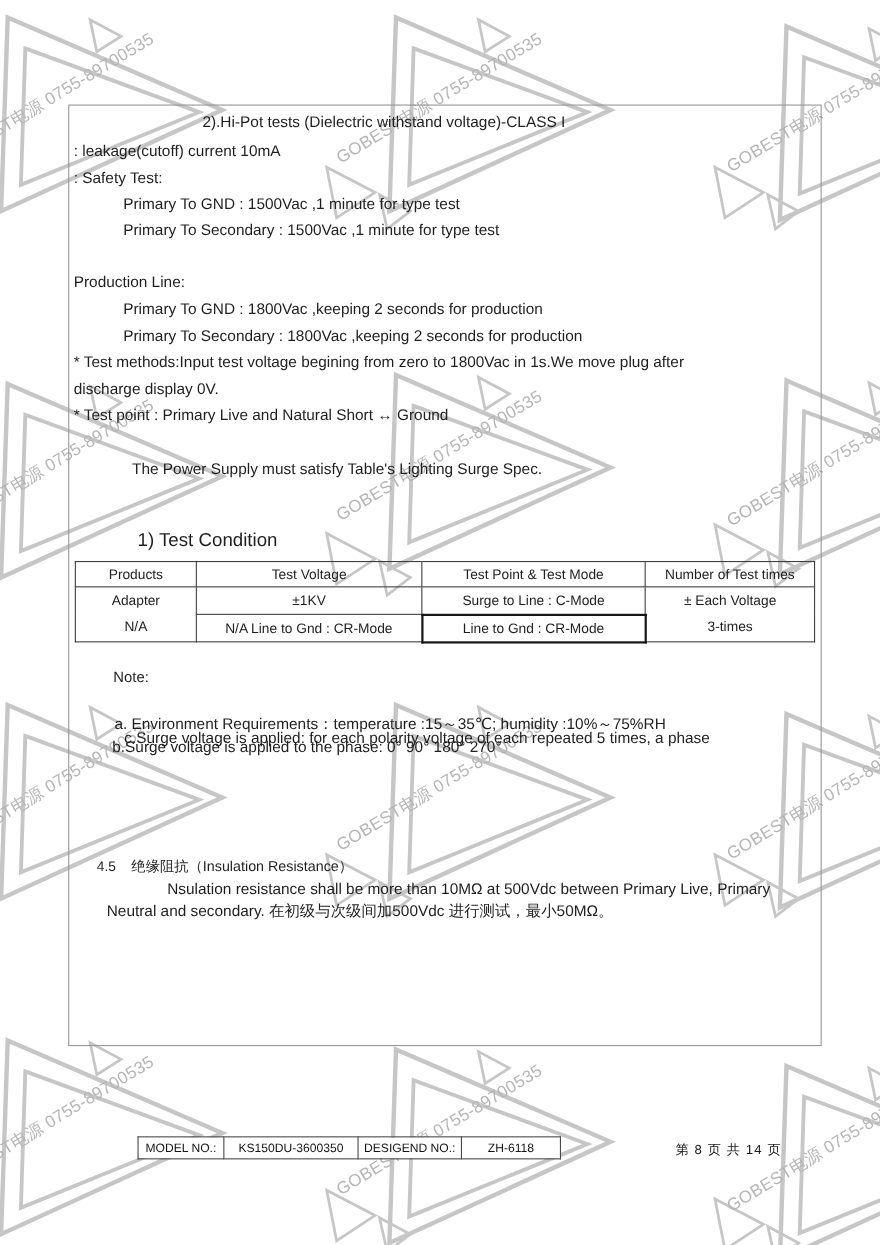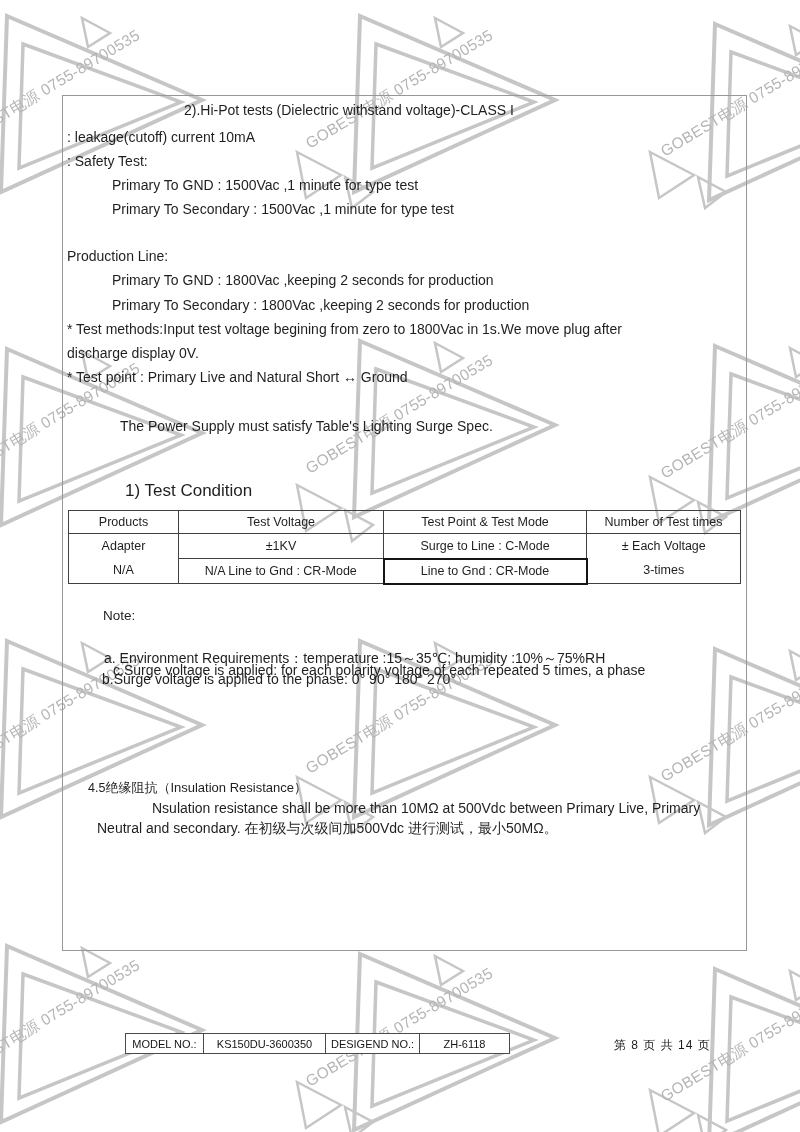--- a/index.html
+++ b/index.html
@@ -19,21 +19,21 @@
     color:#b5b5b5;transform:rotate(-31deg);transform-origin:center center;
   }
   
   .content-box{
     position:absolute;left:62px;top:95px;width:683px;height:854px;
     border:1px solid #979797;z-index:1;
   }
   .line{position:absolute;white-space:nowrap;font-size:14px;z-index:2;}
   .sec44{font-size:14px;}
   .secnum{font-size:13px;margin-right:15px;}
-  .secnum45{font-size:12.5px;}
+  .secnum45{font-size:12.5px;margin-right:14px;}
   .sec45{font-size:13px;}
   .cond{font-size:17px;}
   .notelbl{font-size:13.5px;}
   
   .surge-table{
     position:absolute;left:68px;top:510px;z-index:2;
     border-collapse:collapse;table-layout:fixed;
     font-size:12.5px;color:#1f1f1f;
   }
   .surge-table td,.surge-table th{

